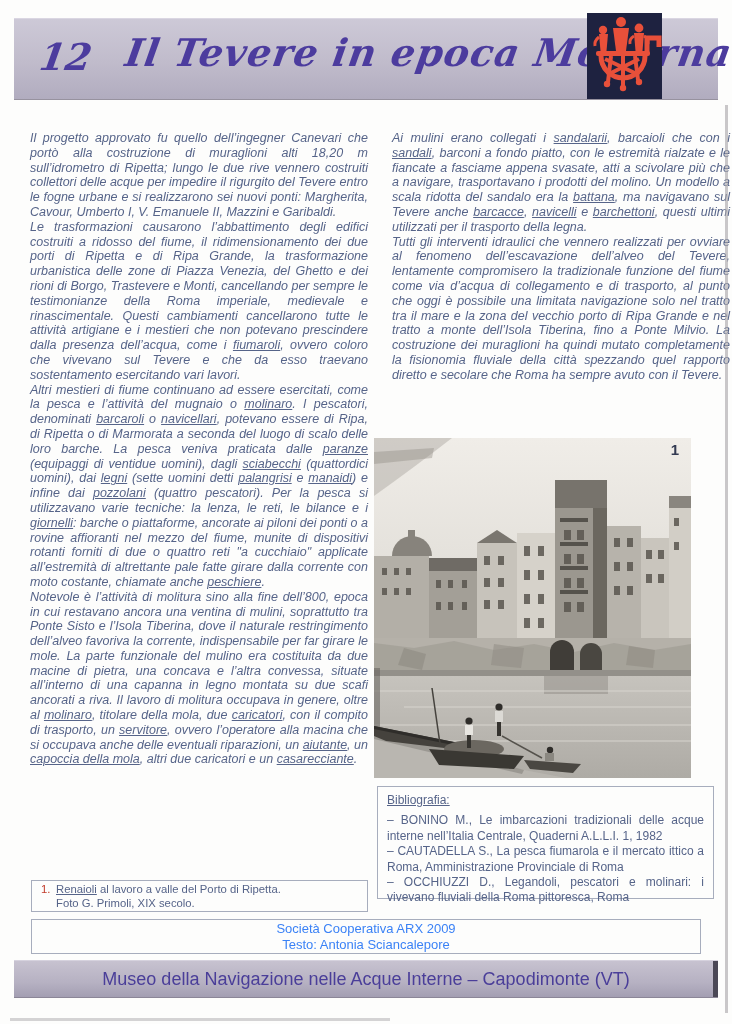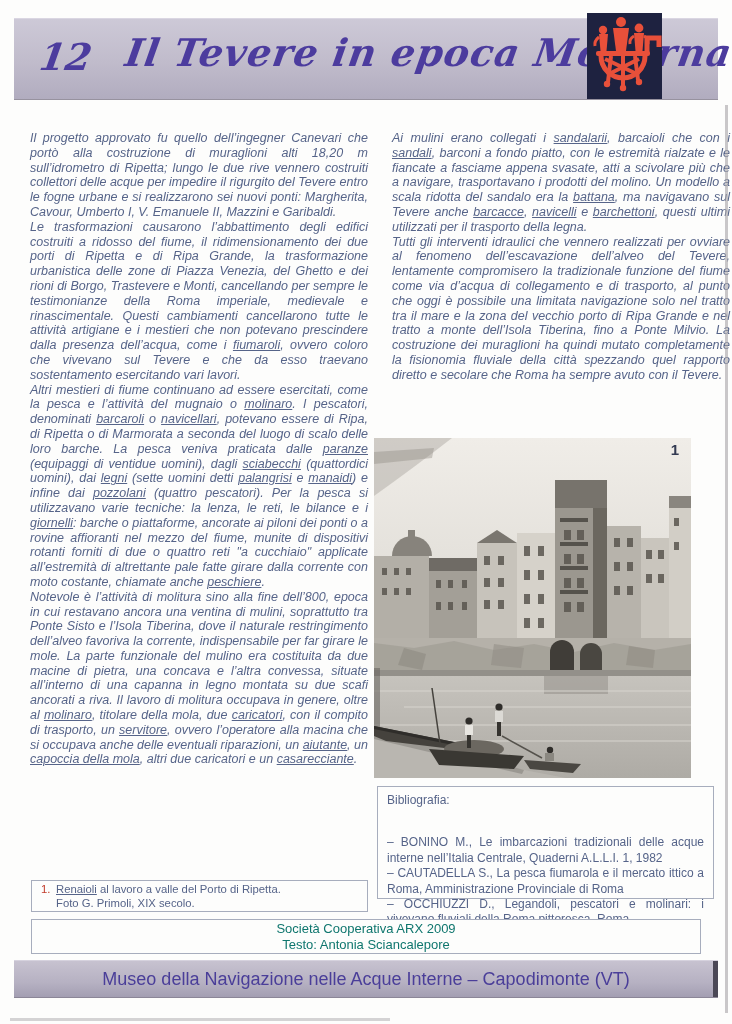--- a/index.html
+++ b/index.html
@@ -52,37 +52,37 @@
     position:absolute; top:3px; right:12px;
     font-size:15px; font-weight:bold; color:#333a52;
   }
 
   
   .biblio-box {
     position:absolute; left:377px; top:786px; width:337px; height:113px;
     border:1px solid #a7adbd; box-sizing:border-box; padding:6px 9px 4px 9px;
     color:#566489; font-size:12px; line-height:15.4px; background:#fdfdfc;
   }
-  .biblio-title { margin-bottom:27px; }
+  .biblio-title { text-decoration:underline; margin-bottom:5px; }
   .biblio-item { text-align:justify; }
 
   
   .footnote-box {
     position:absolute; left:31px; top:880px; width:337px; height:32px;
     border:1px solid #a7adbd; box-sizing:border-box;
     padding:2px 8px 2px 24px; font-size:11.3px; line-height:13.6px;
     color:#566489; background:#fdfdfc;
   }
   .fn-num { position:absolute; left:9px; top:2px; color:#c23b2a; }
 
   
   .credits-box {
     position:absolute; left:31px; top:919px; width:670px; height:35px;
     border:1px solid #a7adbd; box-sizing:border-box; text-align:center;
-    font-size:13px; line-height:16px; color:#0f766e; padding-top:1px;
+    font-size:13px; line-height:16px; color:#3b82f6; padding-top:1px;
     background:#fdfdfc;
   }
 
   
   .footer-band {
     position:absolute; left:14px; top:960px; width:704px; height:36px;
     background:linear-gradient(180deg,#c7c2d0 0%, #b6b1c2 60%, #a39eb2 100%);
     border-top:1px solid #d6d2de; border-bottom:1px solid #8b8697;
     display:flex; align-items:center; justify-content:center;
     font-size:18px; color:#4a3e99;

